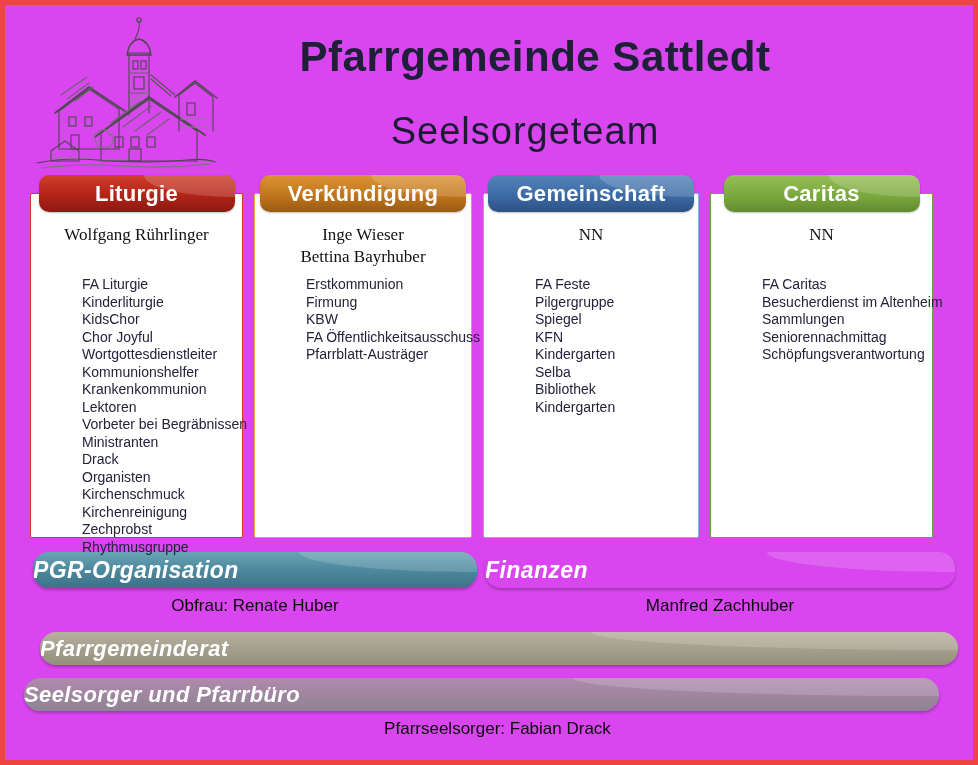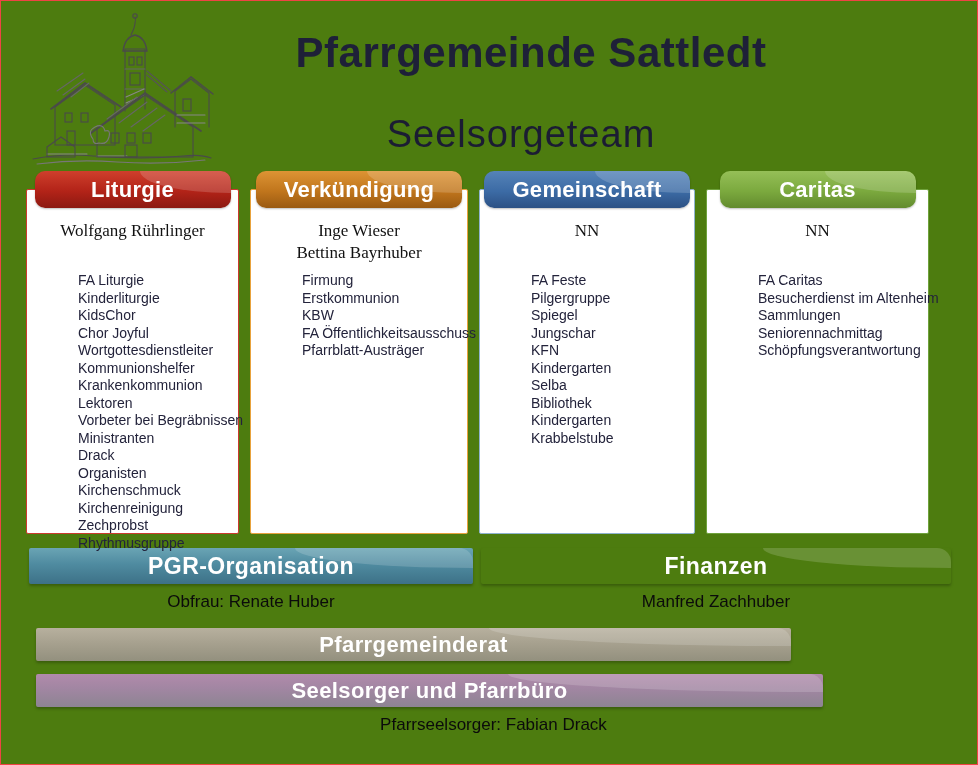--- a/index.html
+++ b/index.html
@@ -1,28 +1,28 @@
 <!DOCTYPE html>
 <html lang="de"><head>
 <meta charset="utf-8">
 <style>
   html,body{margin:0;padding:0;background:#fff;}
   body{font-family:"Liberation Sans","DejaVu Sans",sans-serif;}
   .canvas{
-    position:relative;width:978px;height:765px;background:#4d7c0f;
-    border:1px solid #ef4444;box-sizing:border-box;overflow:hidden;
+    position:relative;width:978px;height:765px;background:#d946ef;
+    border:5px solid #ef4444;box-sizing:border-box;overflow:hidden;
   }
   
   .church{position:absolute;left:26px;top:10px;width:190px;height:158px;}
   .title{
     position:absolute;left:210px;top:28px;width:640px;text-align:center;
     font-size:42px;font-weight:800;color:#1e2038;letter-spacing:.5px;
   }
   .subtitle{
-    position:absolute;left:240px;top:112px;width:560px;text-align:center;
+    position:absolute;left:240px;top:105px;width:560px;text-align:center;
     font-size:38px;font-weight:400;color:#1b1c33;letter-spacing:1px;
   }
   
   .columns{
     position:absolute;left:25px;top:170px;
     display:grid;grid-template-columns:213px 218px 216px 223px;column-gap:11px;
   }
   .column{position:relative;}
   .pill{
     position:relative;z-index:2;margin:0 auto;height:37px;line-height:37px;
@@ -39,36 +39,36 @@
     position:relative;z-index:1;margin-top:-19px;height:345px;
     border:1.5px solid #999;border-radius:2px;background:#fff;
     box-sizing:border-box;padding-top:26px;
   }
   .leaders{min-height:50px;text-align:center;padding-top:4px;}
   .leader{font-size:17px;line-height:22px;color:#111;font-family:Liberation Serif, serif;}
   .items{padding:2px 9px 0 9px;}
   .item{font-size:14px;line-height:17.5px;font-weight:400;color:#23233b;white-space:nowrap;padding-left:42px;}
   
   .bar{
-    position:absolute;height:36px;line-height:36px;border-radius:2px;
-    text-align:center;color:#fff;font-size:23px;font-weight:700;
-    letter-spacing:.4px;box-shadow:0 2px 3px rgba(0,0,0,.25);overflow:hidden;
+    position:absolute;height:36px;line-height:36px;border-radius:16px;
+    text-align:left;color:#fff;font-size:23px;font-weight:700;
+    letter-spacing:.4px;box-shadow:0 2px 3px rgba(0,0,0,.25);overflow:hidden;font-style:italic;
   }
   .bar::after{
     content:"";position:absolute;right:0;top:0;width:40%;height:55%;
     background:rgba(255,255,255,.16);
     border-top-right-radius:14px;border-bottom-left-radius:100% 100%;
   }
   .bar-pgr{left:28px;top:547px;width:444px;}
   .bar-fin{left:480px;top:547px;width:470px;}
   .person{position:absolute;text-align:center;font-size:17px;color:#0b0b0b;}
   .person-pgr{left:28px;top:591px;width:444px;}
   .person-fin{left:480px;top:591px;width:470px;}
-  .bar-rat{left:35px;top:627px;width:755px;height:33px;line-height:33px;font-size:22px;}
-  .bar-seel{left:35px;top:673px;width:787px;height:33px;line-height:33px;font-size:22px;}
+  .bar-rat{left:35px;top:627px;width:918px;height:33px;line-height:33px;font-size:22px;}
+  .bar-seel{left:19px;top:673px;width:915px;height:33px;line-height:33px;font-size:22px;}
   .footer-person{left:35px;top:714px;width:915px;}
 </style>
 </head>
 <body>
 
 <div class="canvas">
 
   <svg class="church" viewBox="0 0 190 158" fill="none" stroke="#4a4a4a" stroke-width="1.1" stroke-linecap="round">
 
     <path d="M6 148 q30 -6 60 -3 q50 4 90 0 q18 -2 28 2"></path>
@@ -143,46 +143,44 @@
     </div>
 
     <div class="column">
       <div class="pill" style="background: linear-gradient(rgb(221, 148, 52) 0%, rgb(192, 117, 28) 55%, rgb(154, 90, 18) 100%);">Verkündigung</div>
       <div class="colbox" style="border-color: rgb(232, 162, 61);">
         <div class="leaders">
             <div class="leader">Inge Wieser</div>
             <div class="leader">Bettina Bayrhuber</div>
           </div>
         <div class="items">
+            <div class="item">Erstkommunion</div>
             <div class="item">Firmung</div>
-            <div class="item">Erstkommunion</div>
             <div class="item">KBW</div>
             <div class="item">FA Öffentlichkeitsausschuss</div>
             <div class="item">Pfarrblatt-Austräger</div>
           </div>
       </div>
     </div>
 
     <div class="column">
       <div class="pill" style="background: linear-gradient(rgb(85, 131, 184) 0%, rgb(60, 107, 165) 55%, rgb(44, 81, 132) 100%);">Gemeinschaft</div>
       <div class="colbox" style="border-color: rgb(143, 179, 207);">
         <div class="leaders">
             <div class="leader">NN</div>
           </div>
         <div class="items">
             <div class="item">FA Feste</div>
             <div class="item">Pilgergruppe</div>
             <div class="item">Spiegel</div>
-            <div class="item">Jungschar</div>
             <div class="item">KFN</div>
             <div class="item">Kindergarten</div>
             <div class="item">Selba</div>
             <div class="item">Bibliothek</div>
             <div class="item">Kindergarten</div>
-            <div class="item">Krabbelstube</div>
           </div>
       </div>
     </div>
 
     <div class="column">
       <div class="pill" style="background: linear-gradient(rgb(149, 191, 87) 0%, rgb(123, 169, 62) 55%, rgb(98, 139, 46) 100%);">Caritas</div>
       <div class="colbox" style="border-color: rgb(111, 162, 60);">
         <div class="leaders">
             <div class="leader">NN</div>
           </div>

